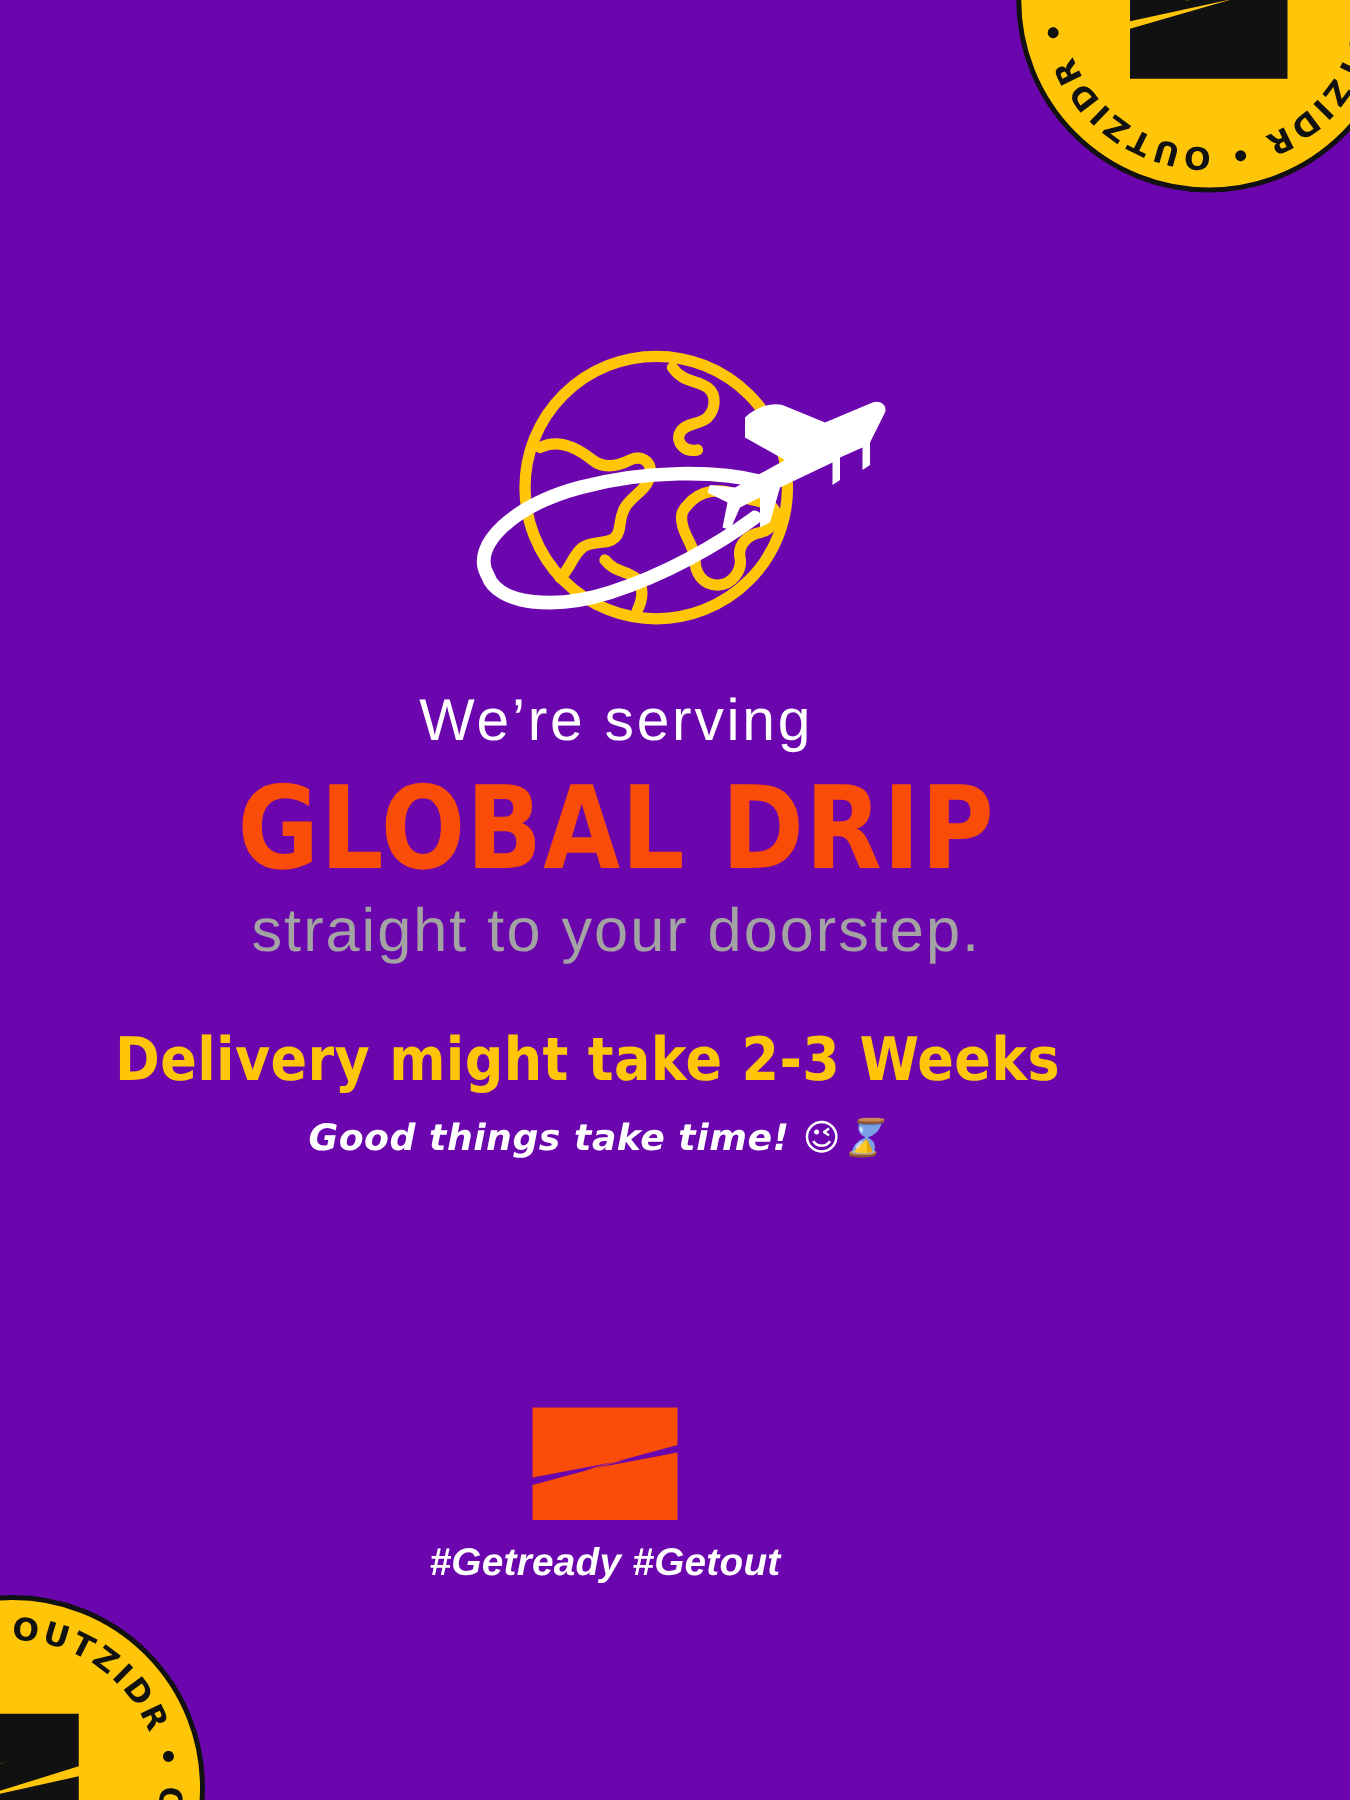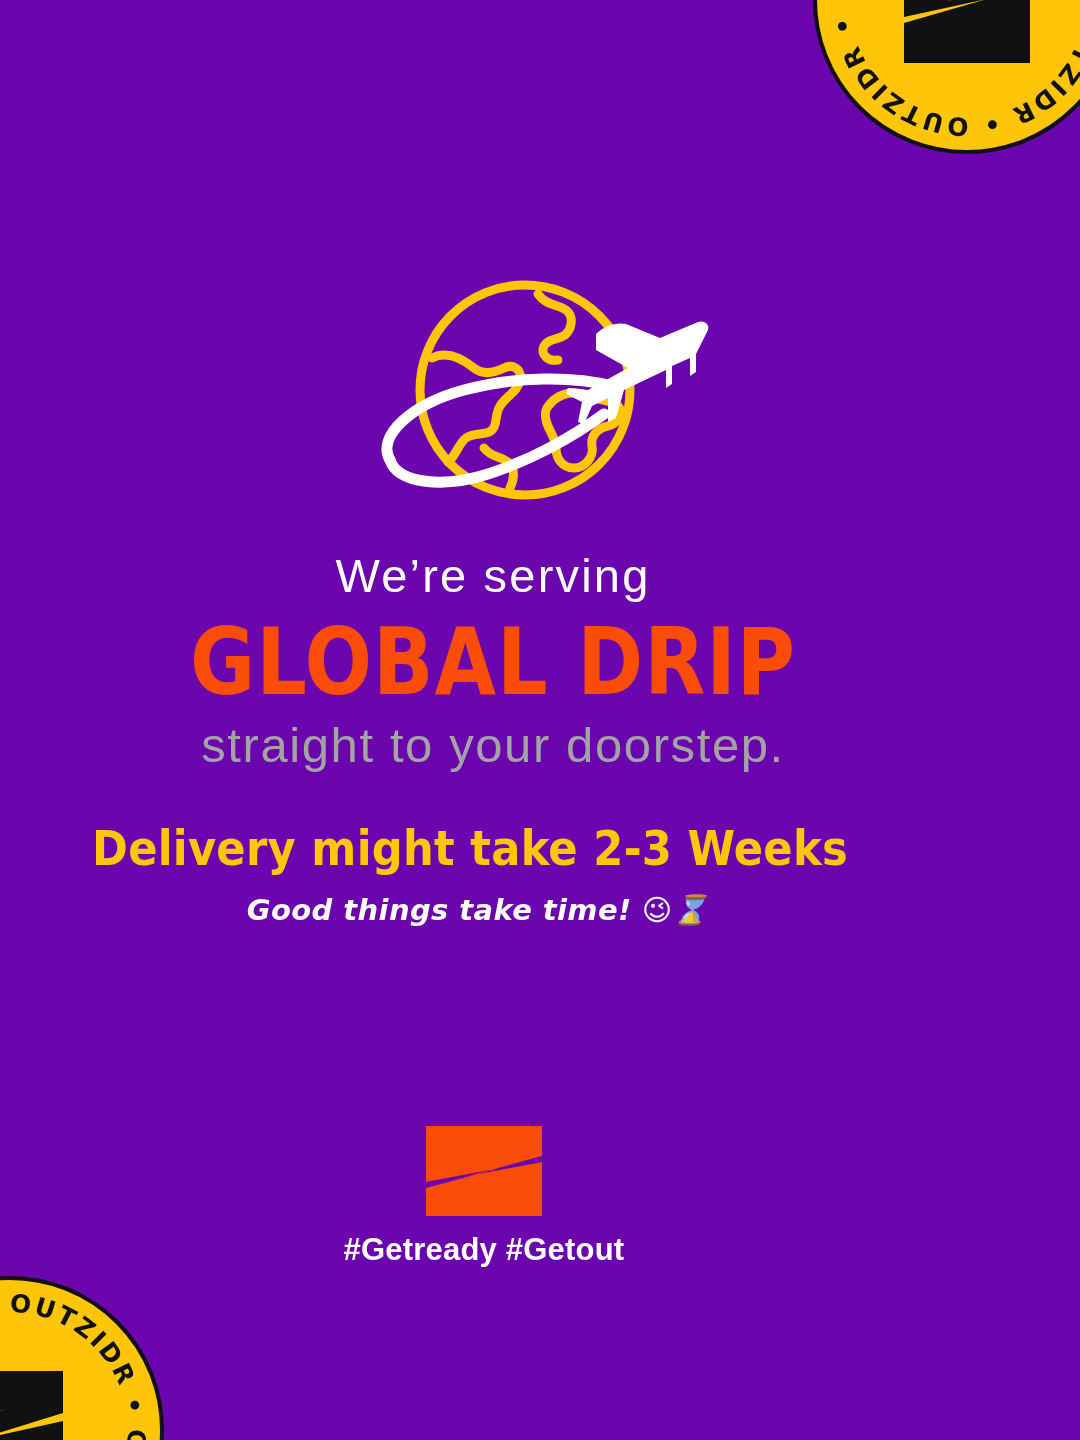--- a/index.html
+++ b/index.html
@@ -113,20 +113,21 @@
     padding-left: 16px;
   }
 
   
   #footer {
     position: absolute;
     bottom: 172px;
     left: 0;
     width: 968px;
     text-align: center;
+    font-style: italic;
   }
   #footer-logo {
     width: 128px;
     height: 94px;
     margin: 0 auto 14px auto;
   }
   #footer-logo svg { display: block; width: 100%; height: 100%; }
   .line-hashtags {
     color: #ffffff;
     font-size: 31px;

